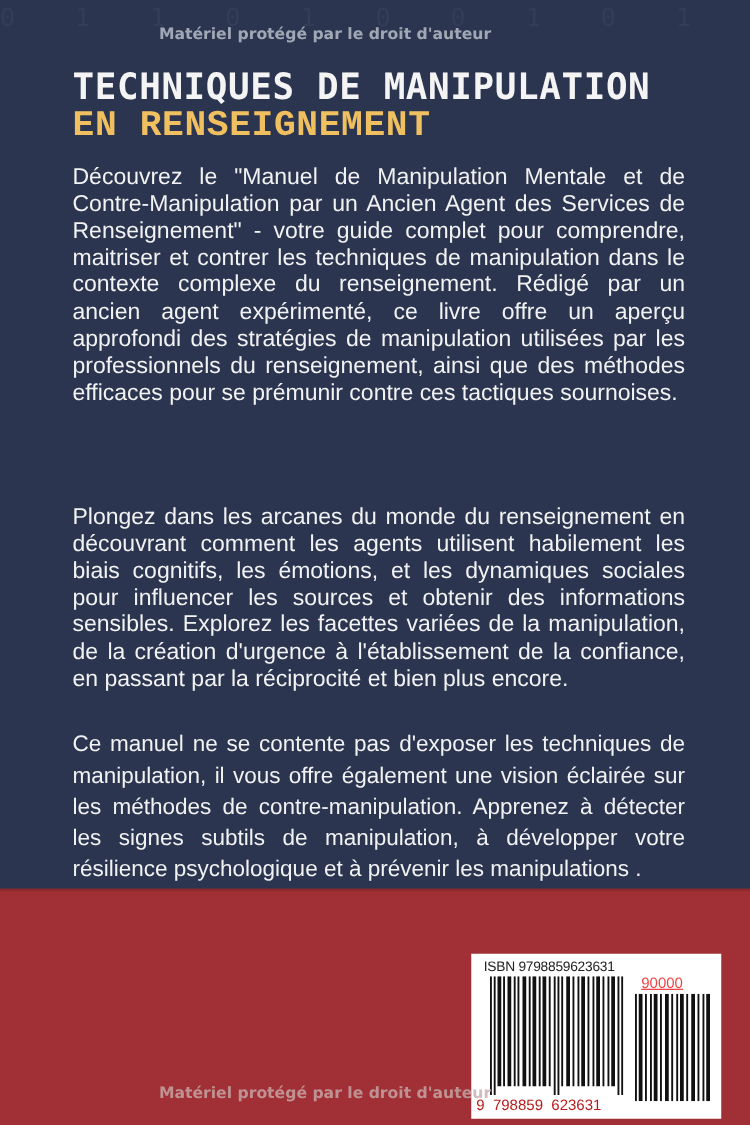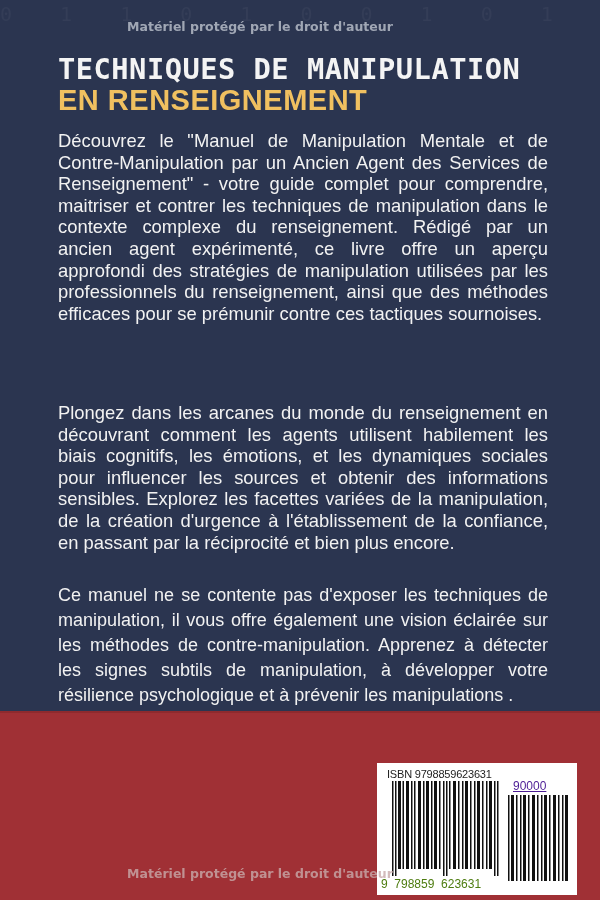--- a/index.html
+++ b/index.html
@@ -4,32 +4,32 @@
 <style>
   html, body { margin:0; padding:0; }
   body { width:600px; height:900px; overflow:hidden; background:#2b3550; font-family:"Liberation Sans", sans-serif; position:relative; }
   .cover { position:absolute; left:0; top:0; width:600px; height:900px; }
   .top { position:absolute; left:0; top:0; width:600px; height:711px; background:#2b3550; overflow:hidden; }
   .binary { position:absolute; left:0; top:0; width:600px; height:711px; font-family:"DejaVu Sans Mono", monospace; font-size:20px; line-height:28px; color:rgba(255,255,255,0.045); letter-spacing:18px; white-space:pre; word-break:break-all; }
   .watermark { position:absolute; left:0; width:520px; text-align:center; font-family:"DejaVu Sans", sans-serif; font-size:12.5px; color:rgba(200,205,215,0.75); font-weight:bold; }
   .wm-top { top:19px; }
   .wm-bottom { top:866px; color:rgba(200,170,170,0.8); z-index:3; }
   .title1 { position:absolute; left:58px; top:52px; font-family:"DejaVu Sans Mono", monospace; font-weight:bold; font-size:29px; color:#f4f4f4; letter-spacing:0.5px; white-space:nowrap; transform:scaleX(0.99); transform-origin:left; }
-  .title2 { position:absolute; left:58px; top:84px; font-family:Liberation Sans, sans-serif; font-weight:bold; font-size:29px; color:#f0c060; letter-spacing:0.5px; white-space:nowrap; }
+  .title2 { position:absolute; left:58px; top:84px; font-family:Liberation Mono, monospace; font-weight:bold; font-size:29px; color:#f0c060; letter-spacing:0.5px; white-space:nowrap; }
   .para { position:absolute; left:58px; width:490px; color:#f2f2f2; font-family:"Liberation Sans", sans-serif; font-size:18.4px; text-align:justify; text-align-last:left; }
   .p1 { top:130px; line-height:21.6px; }
   .p2 { top:402px; line-height:21.6px; }
   .p3 { top:583px; line-height:25px; font-size:18px; }
   .bottom { position:absolute; left:0; top:711px; width:600px; height:189px; background:#a03035; border-top:2px solid #8e2a2e; box-sizing:border-box; }
   .barcode-box { position:absolute; left:377px; top:763px; width:200px; height:132px; background:#ffffff; z-index:2; }
   .isbn-label { position:absolute; left:10px; top:5px; font-size:11px; color:#222; letter-spacing:-0.2px; }
-  .price { position:absolute; left:136px; top:16px; font-size:12px; color:#4c1d95;text-decoration:underline; }
+  .price { position:absolute; left:136px; top:16px; font-size:12px; color:#ef4444;text-decoration:underline; }
   .bars-main { position:absolute; left:15px; top:18px; width:107px; height:95px; }
   .bars-addon { position:absolute; left:131px; top:32px; width:62px; height:86px; }
-  .digits { position:absolute; left:4px; top:114px; font-size:12px; color:#4d7c0f; white-space:pre; }
+  .digits { position:absolute; left:4px; top:114px; font-size:12px; color:#b91c1c; white-space:pre; }
 </style>
 </head>
 <body>
 
 <div class="cover">
   <div class="top">
     <div class="binary">0 1 1 0 1 0 0 1 0 1 1 0 1 0 0 1 0 1 1 0 1 0 0 1 0 1 1 0 1 0 0 1 0 1 0 0 1 1 0 1 1 0 0 1 0 1 1 0 1 0 0 1 1 0 1 0 0 1 0 1 1 1 0 0 1 0 1 0 1 1 0 1 0 0 1 1 0 1 0 0 1 0 1 1 0 1 0 0 1 0 1 1 0 1 0 0 1 0 1 1 0 1 0 0 1 1 0 0 1 0 1 1 0 1 0 0 1 0 1 1 0 1 0 0 1 0 1 0 1 1 0 1 0 0 1 0 1 1 0 1 0 0 1 0 1 1 0 0 1 0 1 0 1 1 0 1 0 0 1 0 1 1 0 1 0 0 1 0 1 1 0 1 0 0 1 0 1 1 0 1 0 0 1 0 1 1 0 1 0 1 0 0 1 0 1 1 0 1 0 0 1 0 1 1 0 1 0 0 1 0 1 1 0 1 0 0 1 0 1 1 0 1 0 0 1 0 1 1 0 1 0 0 1 0 1 0 1 1 0 1 0 0 1 0 1 1 0 1 0 0 1 0 1 1 0 1 0 0 1 0 1 1 0 1 0 0 1 0 1 1 0 1 0 0 1 0 1 1 0 1 0 0 1 0 1 1 0 1 0 0 1 0 1 1 0 1 0 0 1 0 1 0 1 1 0 1 0 0 1 0 1 1 0 1 0 0 1 0 1 1 0 1 0 0 1 0 1 1 0 1 0 0 1 0 1 1 0 1 0 0 1 0 1 1 0 1 0 0 1 0 1 1 0 1 0 0 1 0 1 1 0 1 0 0 1 0 1 1 0 1 0 0 1 0 1 1 0 1 0 0 1 0 1 1 0 1 0 0 1 0 1 1 0 1 0 0 1 0 1 1 0 1 0 0 1 0 1 1 0 1 0 0 1 0 1 1 0 1 0 0 1 0 1 1 0 1 0 0 1 0 1 1 0 1 0 0 1 0 1 1 0 1 0 0 1 0 1 1 0 1 0 0 1 0 1 1 0 1 0 0 1 0 1 1 0 1 0 0 1 0 1 1 0 1 0 0 1 0 1 1 0 1 0 0 1 0 1 1 0 1 0 0 1 0 1 1 0 1 0 0 1 0 1 1 0 1 0 0 1 0 1 1 0 1 0 0 1 0 1 1 0 1 0 0 1 0 1 1 0 1 0 0 1 0 1 1 0 1 0 0 1 0 1 1 0 1 0 0 1 0 1 1 0 1 0 0 1 0 1 1 0 1 0 0 1 0 1 1 0 1 0 0 1 0 1 1 0 1 0 0 1 0 1 1 0 1 0 0 1 0 1 1 0 1 0 0 1 0 1 1 0 1 0 0 1 0 1 1 0 1 0 0 1 0 1 1 0 1 0 0 1 0 1 1 0 1 0 0 1 0 1 1 0 1 0 0 1 0 1 1 0 1 0 0 1 0 1 1 0 1 0 0 1 0 1 1 0 1 0 0 1 0 1 1 0 1 0 0 1 0 1 1 0 1 0 0 1 0 1 1 0 1 0 0 1 0 1 1 0 1 0 0 1 0 1 1 0 1 0 0 1 0 1 1 0 1 0 0 1 0 1 1 0 1 0 0 1 0 1 1 0 1 0 0 1 0 1 1 0 1 0 0 1 0 1 1 0 1 0 0 1 0 1 1 0 1 0 0 1 0 1 1 0 1 0 0 1 0 1 1 0 1 0 0 1 0 1 1 0 1 0 0 1</div>
     <div class="watermark wm-top">Matériel protégé par le droit d'auteur</div>
     <div class="title1">TECHNIQUES DE MANIPULATION</div>
     <div class="title2">EN RENSEIGNEMENT</div>

